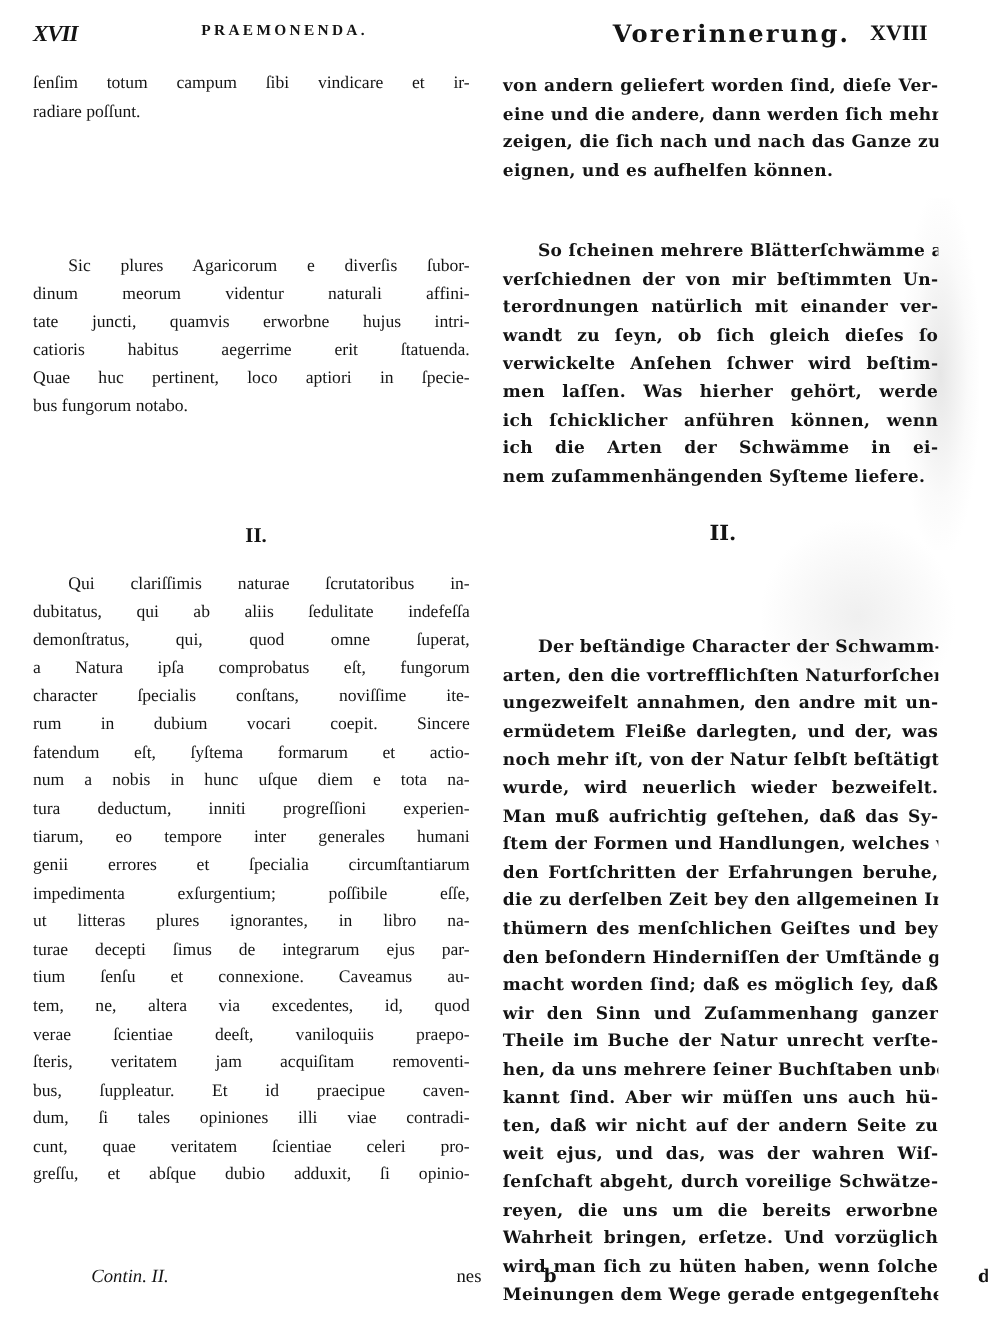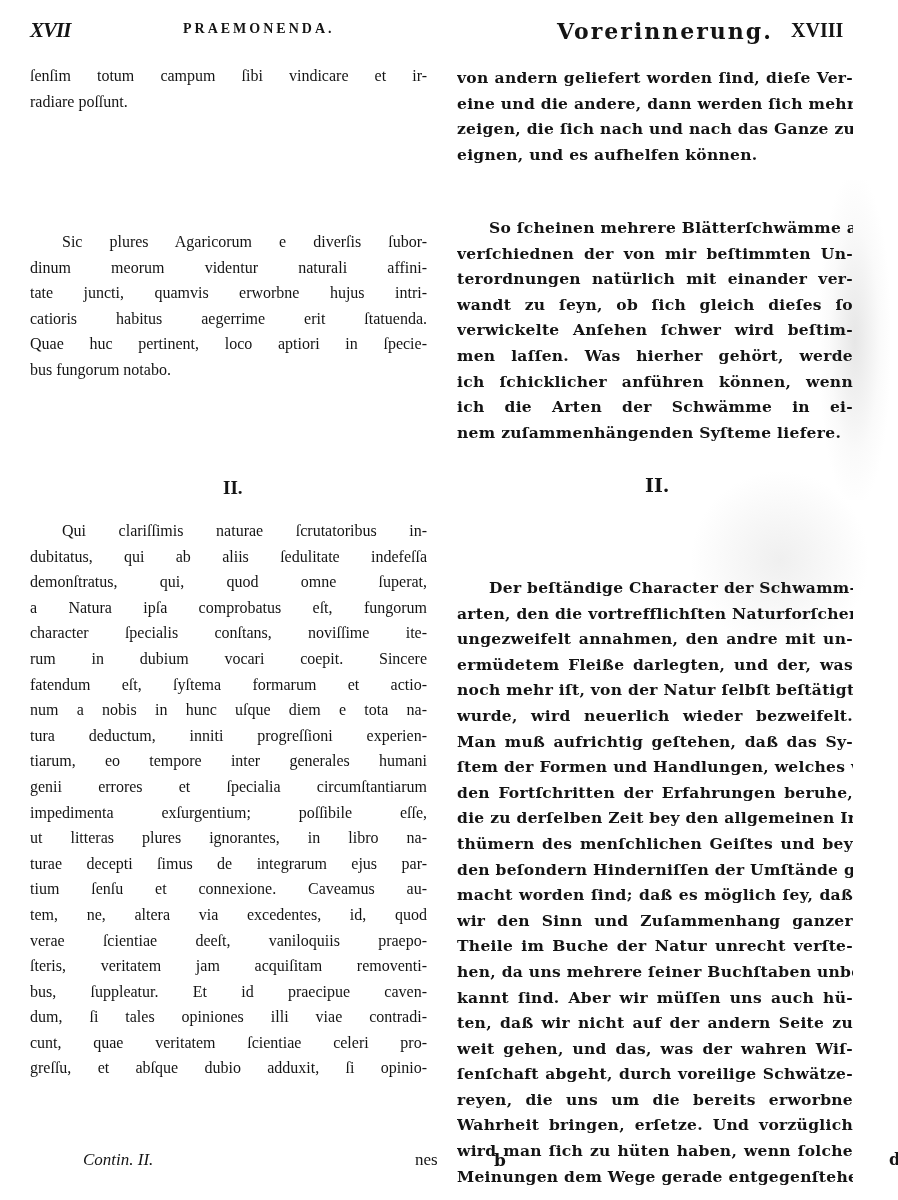--- a/index.html
+++ b/index.html
@@ -133,21 +133,21 @@
     <div class="line">den Fortſchritten der Erfahrungen beruhe,</div>
     <div class="line">die zu derſelben Zeit bey den allgemeinen Irr-</div>
     <div class="line">thümern des menſchlichen Geiſtes und bey</div>
     <div class="line">den beſondern Hinderniſſen der Umſtände ge-</div>
     <div class="line">macht worden ſind; daß es möglich ſey, daß</div>
     <div class="line">wir den Sinn und Zuſammenhang ganzer</div>
     <div class="line">Theile im Buche der Natur unrecht verſte-</div>
     <div class="line">hen, da uns mehrere ſeiner Buchſtaben unbe-</div>
     <div class="line">kannt ſind. Aber wir müſſen uns auch hü-</div>
     <div class="line">ten, daß wir nicht auf der andern Seite zu</div>
-    <div class="line">weit gehen, und das, was der wahren Wiſ-</div>
+    <div class="line">weit ejus, und das, was der wahren Wiſ-</div>
     <div class="line">ſenſchaft abgeht, durch voreilige Schwätze-</div>
     <div class="line">reyen, die uns um die bereits erworbne</div>
     <div class="line">Wahrheit bringen, erſetze. Und vorzüglich</div>
     <div class="line">wird man ſich zu hüten haben, wenn ſolche</div>
     <div class="line">Meinungen dem Wege gerade entgegenſtehen,</div>
   </div>
 
   <div class="footer" style="left:0;width:449px;">
     <span class="sig">b</span>
     <span class="catch">der</span>

